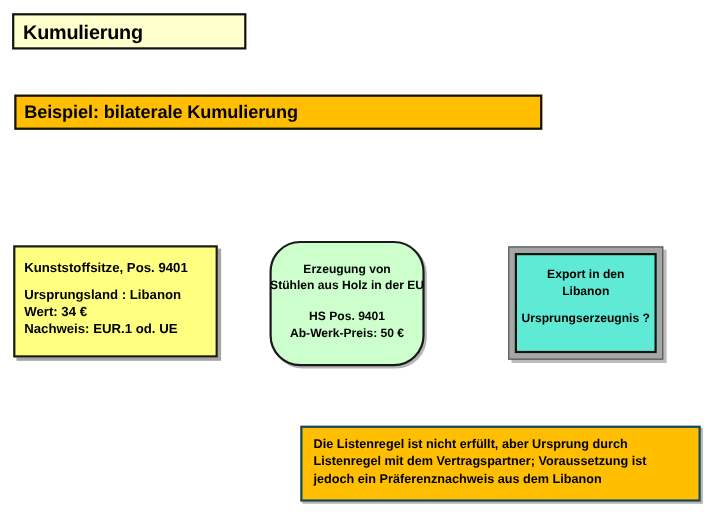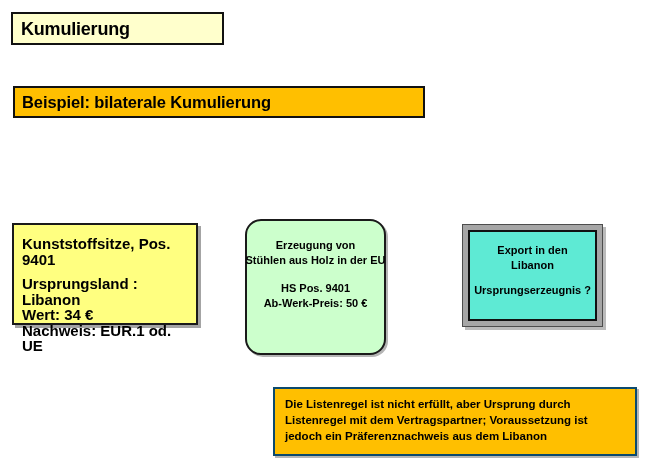--- a/index.html
+++ b/index.html
@@ -44,21 +44,21 @@
     padding-left: 8px;
     line-height: 1;
     white-space: nowrap;
   }
 
   
   .banner-box {
     position: absolute;
     left: 13px;
     top: 86px;
-    width: 412px;
+    width: 480px;
     height: 32px;
     background: #ffbf00;
     border: 2px solid #111111;
     box-sizing: border-box;
     display: flex;
     align-items: center;
   }
   .banner-box .txt {
     font-size: 16.5px;
     font-weight: bold;
@@ -78,40 +78,40 @@
     background: #ffff80;
     border: 2px solid #1a1a1a;
     box-sizing: border-box;
     box-shadow: 3px 3px 0 rgba(90,90,90,0.55);
   }
   .yellow-box .body {
     position: absolute;
     left: 8px;
     top: 11px;
     right: 4px;
-    font-size: 15px;
+    font-size: 12px;
     font-weight: bold;
     line-height: 15.5px;
     text-align: left;
   }
   .yellow-box .gap {
     display: block;
     height: 9px;
   }
 
   
   .green-box {
     position: absolute;
     left: 245px;
     top: 219px;
     width: 141px;
-    height: 136px;
+    height: 114px;
     background: #ccffcc;
     border: 2px solid #1a1a1a;
-    border-radius: 16px;
+    border-radius: 28px;
     box-sizing: border-box;
     box-shadow: 2px 2px 0 rgba(90,90,90,0.45);
   }
   .green-box .body {
     position: absolute;
     left: -6px;
     right: -6px;
     top: 17px;
     font-size: 11px;
     font-weight: bold;

